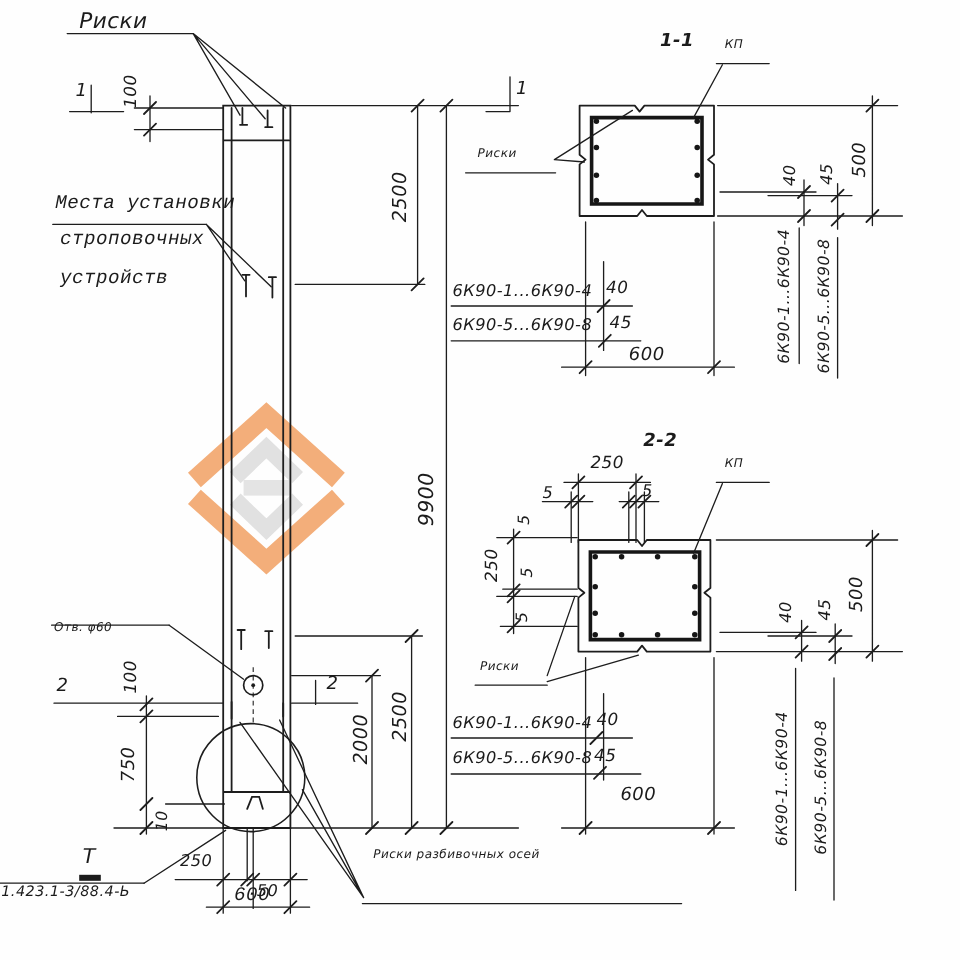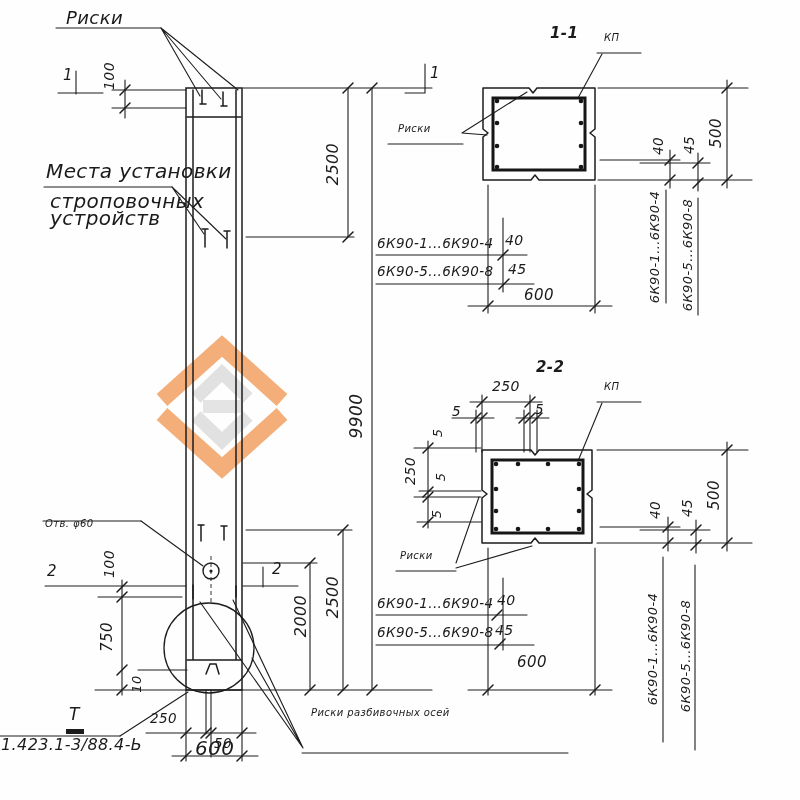--- a/index.html
+++ b/index.html
@@ -7,22 +7,22 @@
           font-family:"DejaVu Sans",sans-serif;}
   .wm{position:absolute;z-index:1;}
   .wm-brand{position:absolute;left:283px;top:346px;font-size:118px;font-weight:bold;
             color:#e7e7e7;letter-spacing:4px;line-height:1;z-index:1;}
   .wm-num{position:absolute;left:486px;top:311px;font-size:54px;font-weight:bold;
           color:#f8c9a3;letter-spacing:16px;line-height:1;z-index:1;}
   svg.lines{position:absolute;left:0;top:0;z-index:2;}
   .lbl{position:absolute;z-index:3;color:#1b1b1b;font-style:italic;white-space:nowrap;
        line-height:1;letter-spacing:0.4px;}
   .rot{transform:translate(-50%,-50%) rotate(-90deg);}
-  .fs12{font-size:16px;} .fs13{font-size:13px;} .fs135{font-size:13.5px;}
-  .fs14{font-size:14px;} .fs145{font-size:20px;} .fs15{font-size:15px;}
+  .fs12{font-size:12px;} .fs13{font-size:13px;} .fs135{font-size:13.5px;}
+  .fs14{font-size:14px;} .fs145{font-size:16px;font-family:Liberation Mono, monospace;} .fs15{font-size:15px;}
   .fs155{font-size:10px;} .fs16{font-size:16px;} .fs17{font-size:17px;}
   .fs18{font-size:18px;} .fs21{font-size:15px;font-weight:600;}
 </style>
 </head>
 <body>
 
 <div class="canvas">
 
   <svg class="wm" width="800" height="800">
     <g fill="none" stroke-linecap="butt" opacity="0.9">
@@ -114,21 +114,21 @@
       <path d="M423,453 L433,443 M423,497 L433,487 M423,502 L433,492 M423,527 L433,517"></path>
       <path d="M722,455 L732,445 M722,548 L732,538 M663,532 L673,522 M663,548 L673,538 M691,535 L701,525 M691,550 L701,540"></path>
       <path d="M492,620 L502,610 M495,649 L505,639 M483,695 L493,685 M590,695 L600,685"></path>
       <path d="M181,738 L191,728 M201,738 L211,728 M206,738 L216,728 M237,738 L247,728 M181,761 L191,751 M237,761 L247,751"></path>
     </g>
   </svg>
 
   <div class="lbl fs18" style="left:66px;top:9px">Риски</div>
   <div class="lbl fs145" style="left:46px;top:161px">Места установки</div>
   <div class="lbl fs145" style="left:50px;top:191px">строповочных</div>
-  <div class="lbl fs145" style="left:50px;top:208px">устройств</div>
+  <div class="lbl fs145" style="left:50px;top:224px">устройств</div>
   <div class="lbl fs155" style="left:45px;top:519px">Отв. φ60</div>
 
   <div class="lbl fs15" style="left:63px;top:68px">1</div>
   <div class="lbl fs15" style="left:430px;top:66px">1</div>
   <div class="lbl fs15" style="left:47px;top:564px">2</div>
   <div class="lbl fs15" style="left:272px;top:562px">2</div>
 
   <div class="lbl fs14 rot" style="left:109px;top:76px">100</div>
   <div class="lbl fs16 rot" style="left:333px;top:164px">2500</div>
   <div class="lbl fs17 rot" style="left:356px;top:416px">9900</div>

